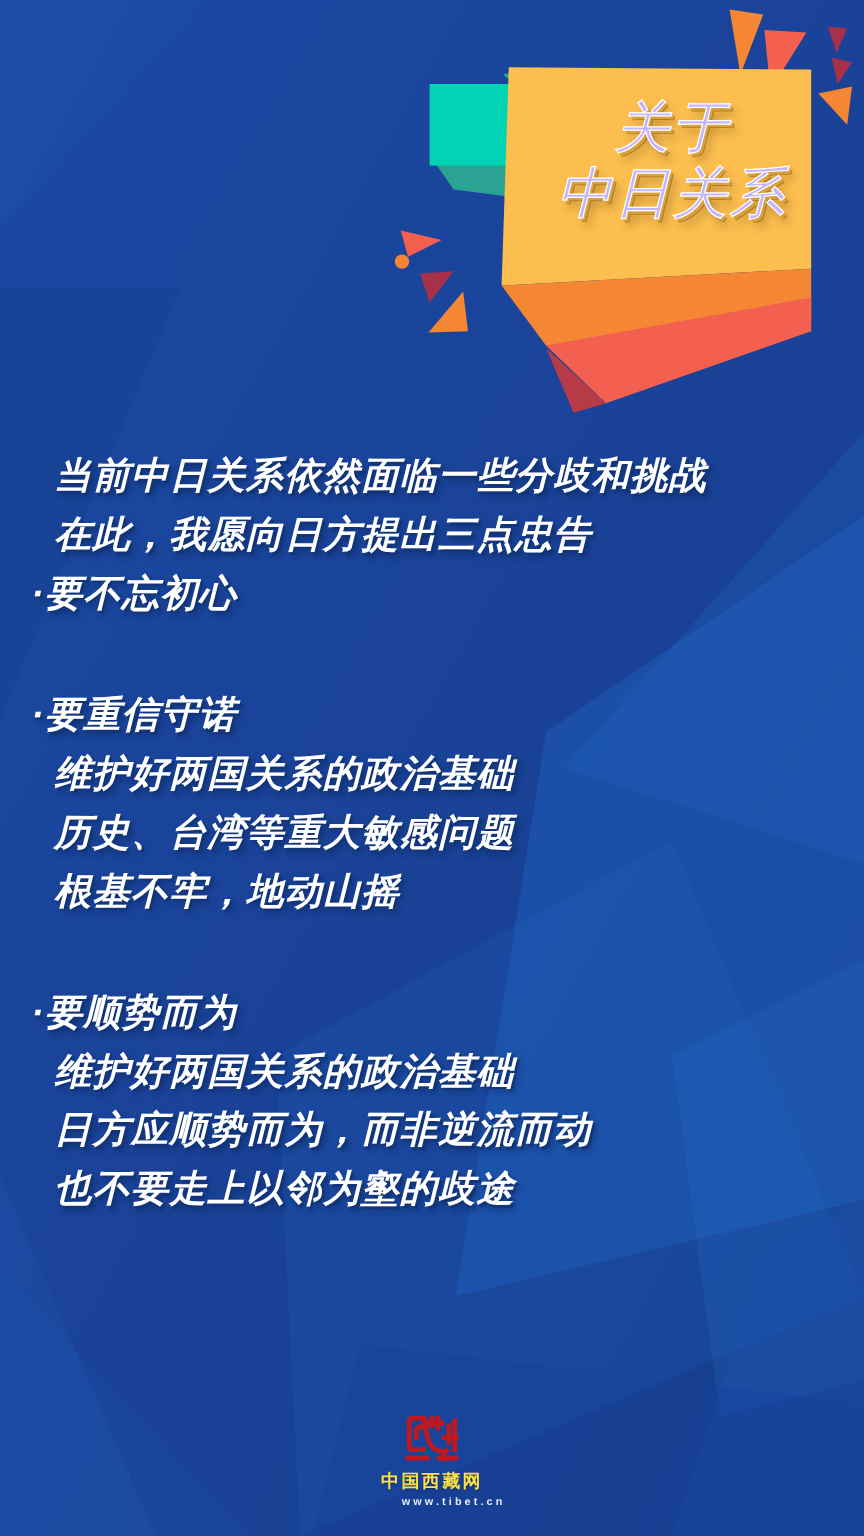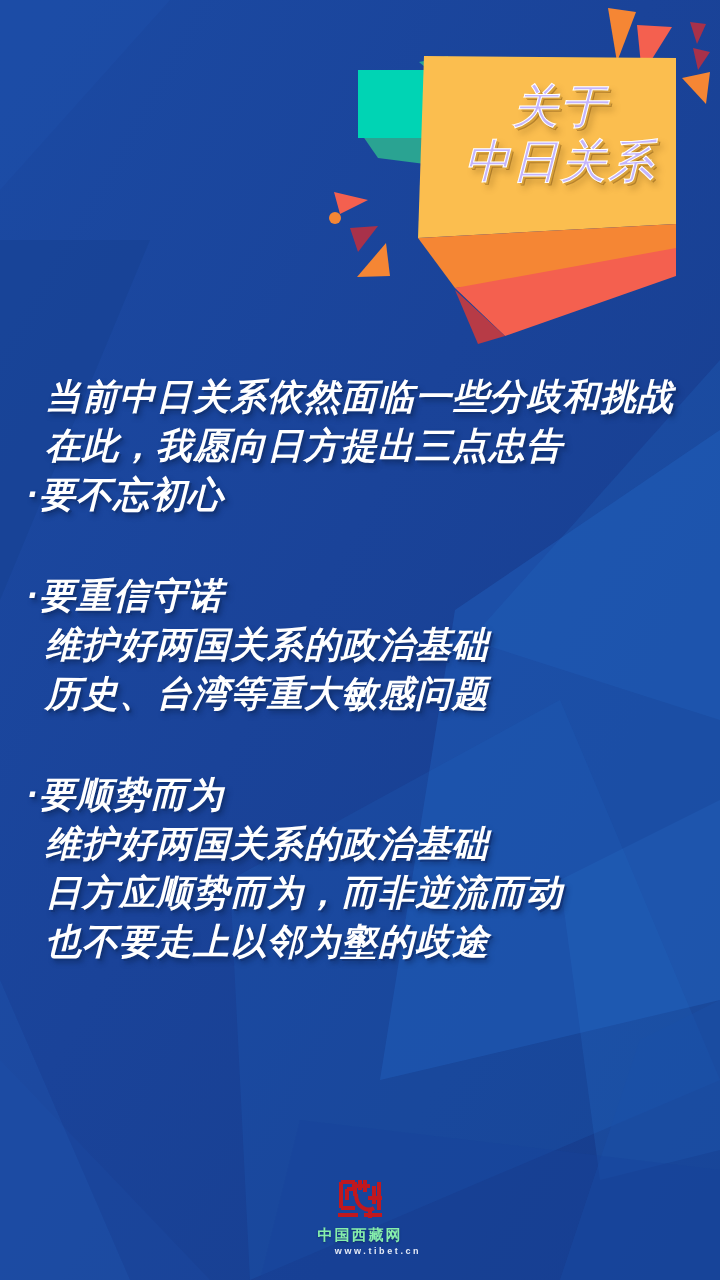--- a/index.html
+++ b/index.html
@@ -72,21 +72,21 @@
     top: 372px;
     width: 720px;
     z-index: 5;
   }
   .copy-block { margin: 0 0 0 0; }
   .copy-block.gap { margin-top: 52px; }
 
   .copy-line {
     display: block;
     color: #ffffff;
-    font-size: 36px;
+    font-size: 31px;
     font-weight: 700;
     font-style: italic;
     line-height: 49px;
     letter-spacing: 1px;
     white-space: nowrap;
     padding-left: 45px;
     text-shadow:
        2px 2px 0 rgba(18,52,120,0.92),
        3px 4px 5px rgba(10,34,84,0.55);
   }
@@ -97,21 +97,21 @@
     position: absolute;
     left: 0;
     bottom: 22px;
     width: 720px;
     text-align: center;
     z-index: 5;
   }
   .brand-mark { display: block; margin: 0 auto 4px; }
   .brand-name {
     display: block;
-    color: #86efac;
+    color: #fde047;
     font-size: 15px;
     font-weight: 700;
     letter-spacing: 2px;
     line-height: 18px;
     text-shadow: 0 1px 2px rgba(8,28,72,0.6);
   }
   .brand-url {
     display: block;
     color: #e6ebf6;
     font-size: 9px;
@@ -187,20 +187,21 @@
     <div class="copy-block">
       <span class="copy-line">当前中日关系依然面临一些分歧和挑战</span>
       <span class="copy-line">在此，我愿向日方提出三点忠告</span>
       <span class="copy-line bullet">·要不忘初心</span>
     </div>
 
     <div class="copy-block gap">
       <span class="copy-line bullet">·要重信守诺</span>
       <span class="copy-line">维护好两国关系的政治基础</span>
       <span class="copy-line">历史、台湾等重大敏感问题</span>
+      <span class="copy-line">根基不牢，地动山摇</span>
     </div>
 
     <div class="copy-block gap">
       <span class="copy-line bullet">·要顺势而为</span>
       <span class="copy-line">维护好两国关系的政治基础</span>
       <span class="copy-line">日方应顺势而为，而非逆流而动</span>
       <span class="copy-line">也不要走上以邻为壑的歧途</span>
     </div>
 
   </div>

